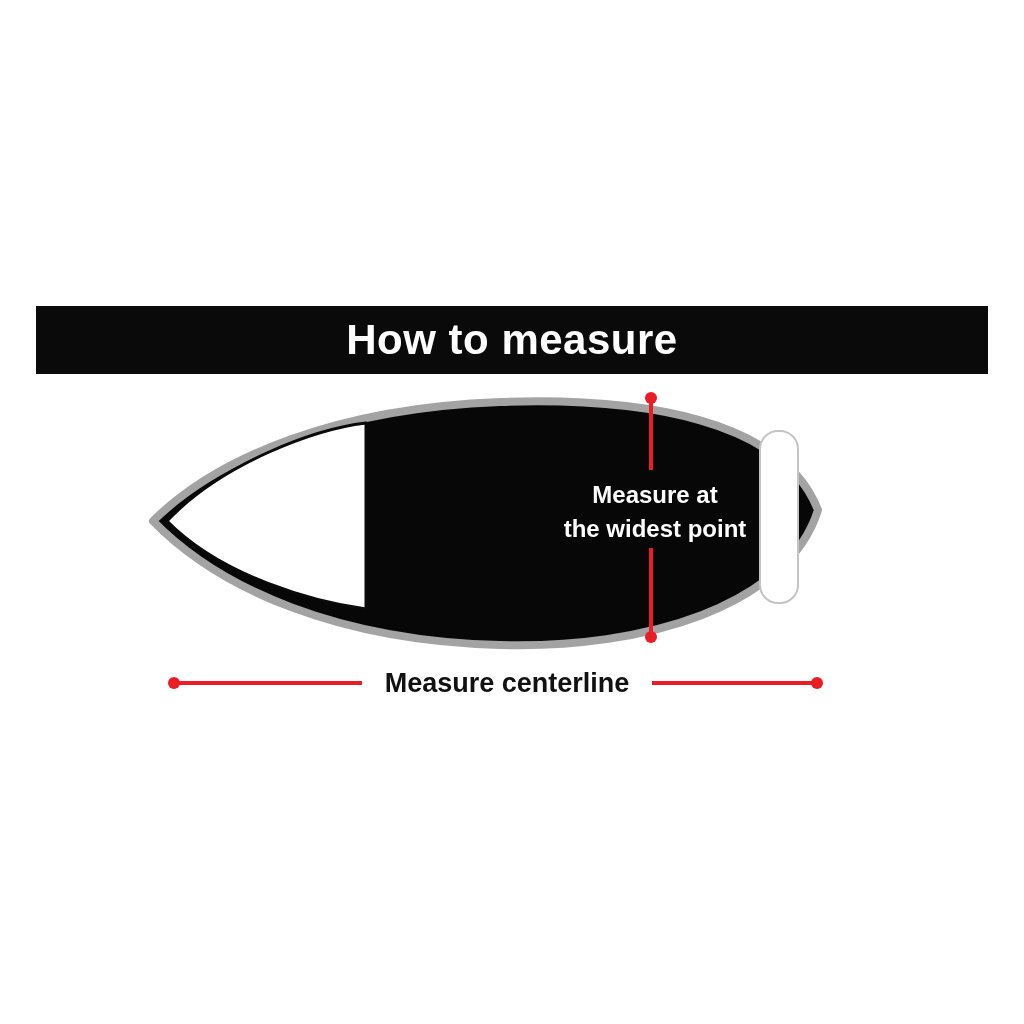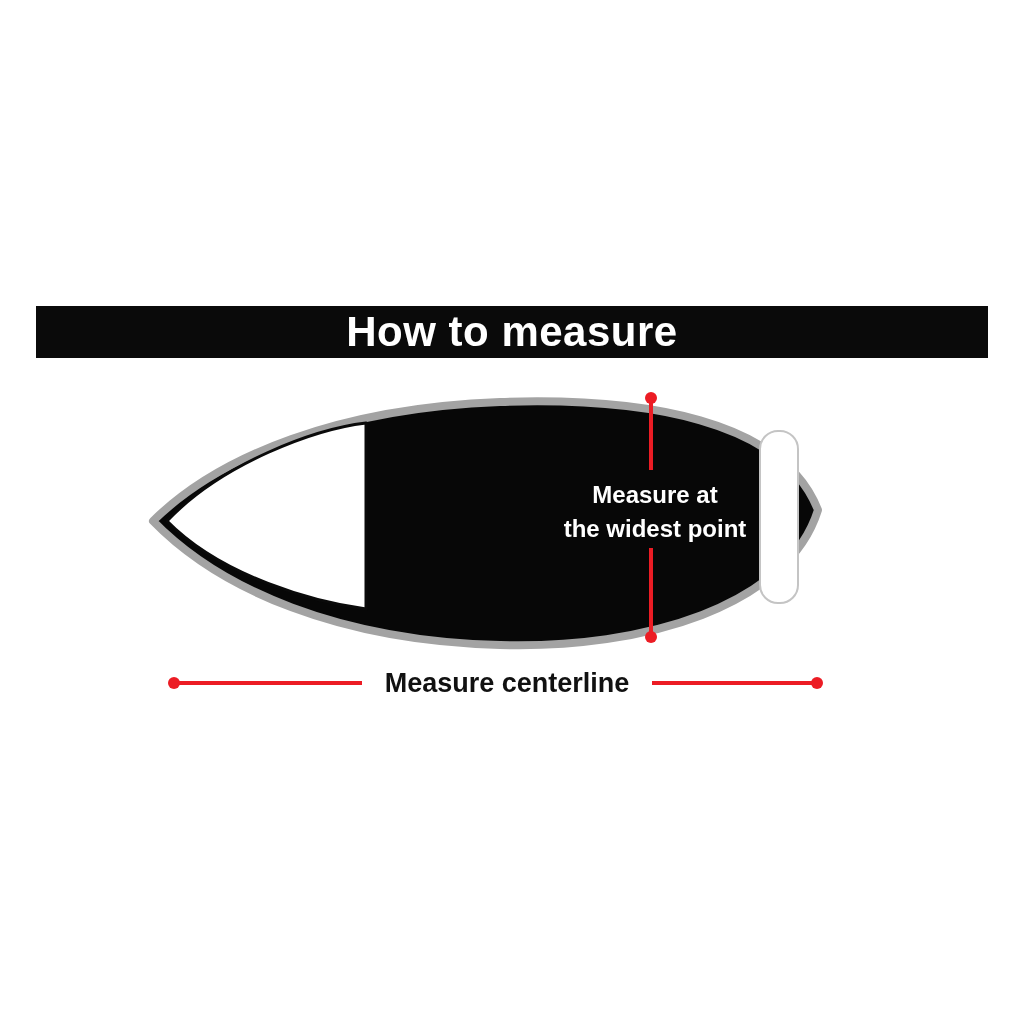--- a/index.html
+++ b/index.html
@@ -16,21 +16,21 @@
     position: relative;
     width: 1024px;
     height: 1024px;
     background: #ffffff;
   }
   .banner {
     position: absolute;
     left: 36px;
     top: 306px;
     width: 952px;
-    height: 52px;
+    height: 68px;
     background: #0a0a0a;
     display: flex;
     align-items: center;
     justify-content: center;
   }
   .banner-title {
     color: #ffffff;
     font-weight: bold;
     font-size: 42px;
     letter-spacing: 0.5px;

